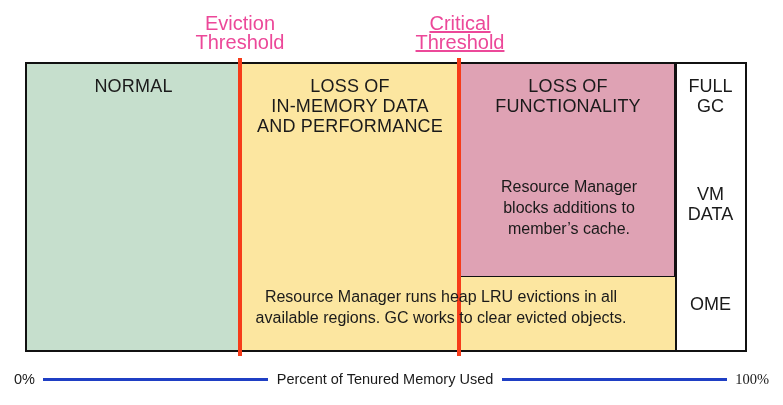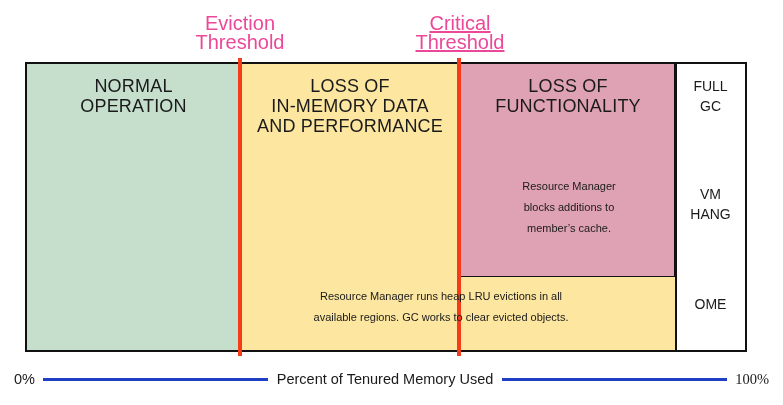--- a/index.html
+++ b/index.html
@@ -95,31 +95,31 @@
     letter-spacing: 0.2px;
     z-index: 7;
   }
   #normal-title   { left: 0px;   top: 12px; width: 213px; }
   #warning-title  { left: 216px; top: 12px; width: 214px; }
   #critical-title { left: 434px; top: 12px; width: 214px; }
 
   .band-note {
     position: absolute;
     text-align: center;
-    font-size: 11px;
+    font-size: 16px;
     line-height: 21px;
     z-index: 7;
   }
   #critical-note { left: 440px; top: 112px; width: 204px; }
   #warning-note  { left: 218px; top: 222px; width: 392px; }
 
   .gc-label {
     position: absolute;
     text-align: center;
-    font-size: 14px;
+    font-size: 18px;
     line-height: 20px;
     left: 649px;
     width: 69px;
     z-index: 7;
   }
   #gc-label-full { top: 12px; }
   #gc-label-hang { top: 120px; }
   #gc-label-ome  { top: 230px; }
 
   
@@ -170,21 +170,20 @@
   <div id="band-normal" class="band"></div>
   <div id="band-warning" class="band"></div>
   <div id="band-critical" class="band"></div>
   <div id="band-gc" class="band"></div>
 
   <div id="rule-eviction" class="threshold-rule"></div>
   <div id="rule-critical" class="threshold-rule"></div>
 
   <div id="normal-title" class="band-title">
     <div>NORMAL</div>
-    <div>OPERATION</div>
   </div>
 
   <div id="warning-title" class="band-title">
     <div>LOSS OF</div>
     <div>IN-MEMORY DATA</div>
     <div>AND PERFORMANCE</div>
   </div>
 
   <div id="critical-title" class="band-title">
     <div>LOSS OF</div>
@@ -202,21 +201,21 @@
     <div>available regions. GC works to clear evicted objects.</div>
   </div>
 
   <div id="gc-label-full" class="gc-label">
     <div>FULL</div>
     <div>GC</div>
   </div>
 
   <div id="gc-label-hang" class="gc-label">
     <div>VM</div>
-    <div>HANG</div>
+    <div>DATA</div>
   </div>
 
   <div id="gc-label-ome" class="gc-label">
     <div>OME</div>
   </div>
 
 </div>
 
 <div id="axis">
   <span id="axis-min">0%</span>

